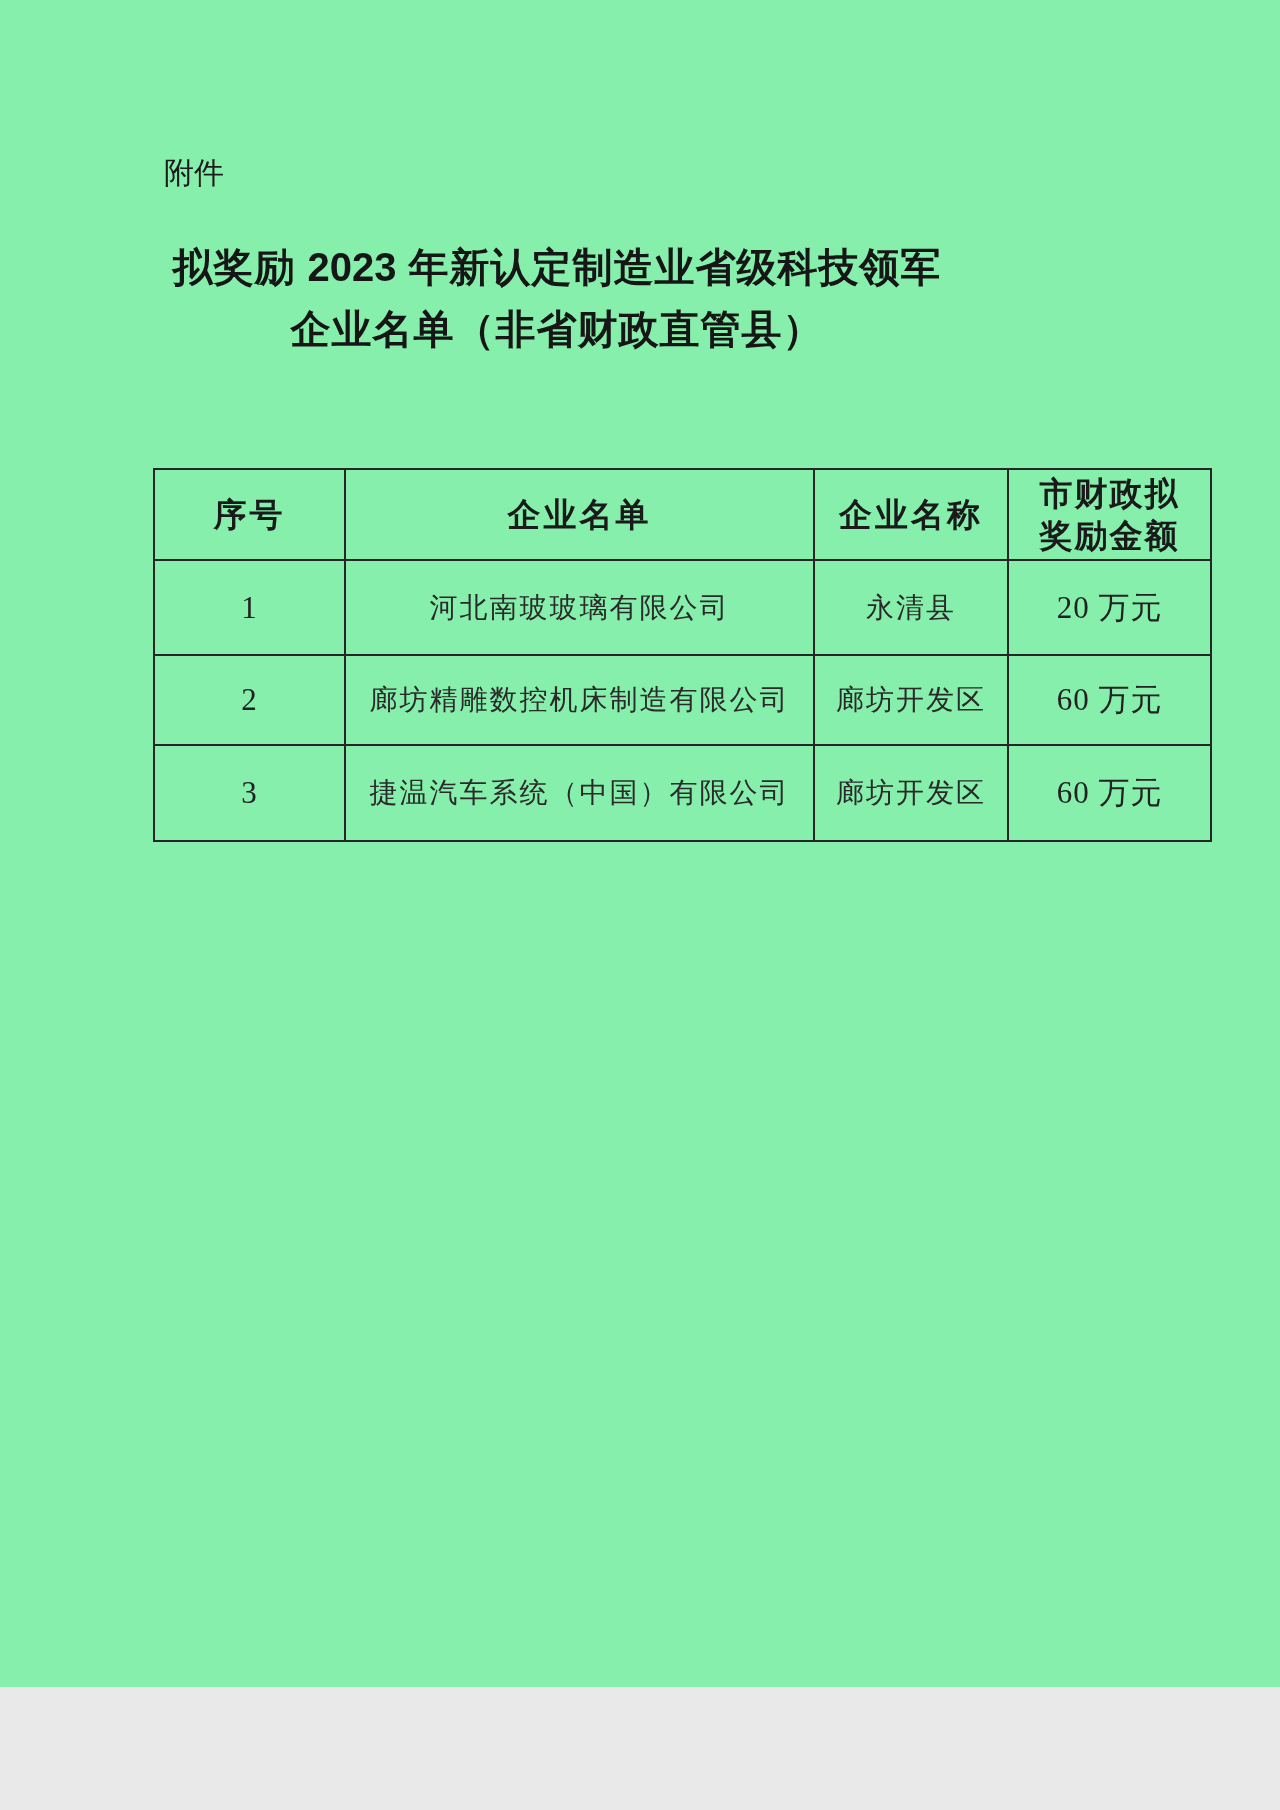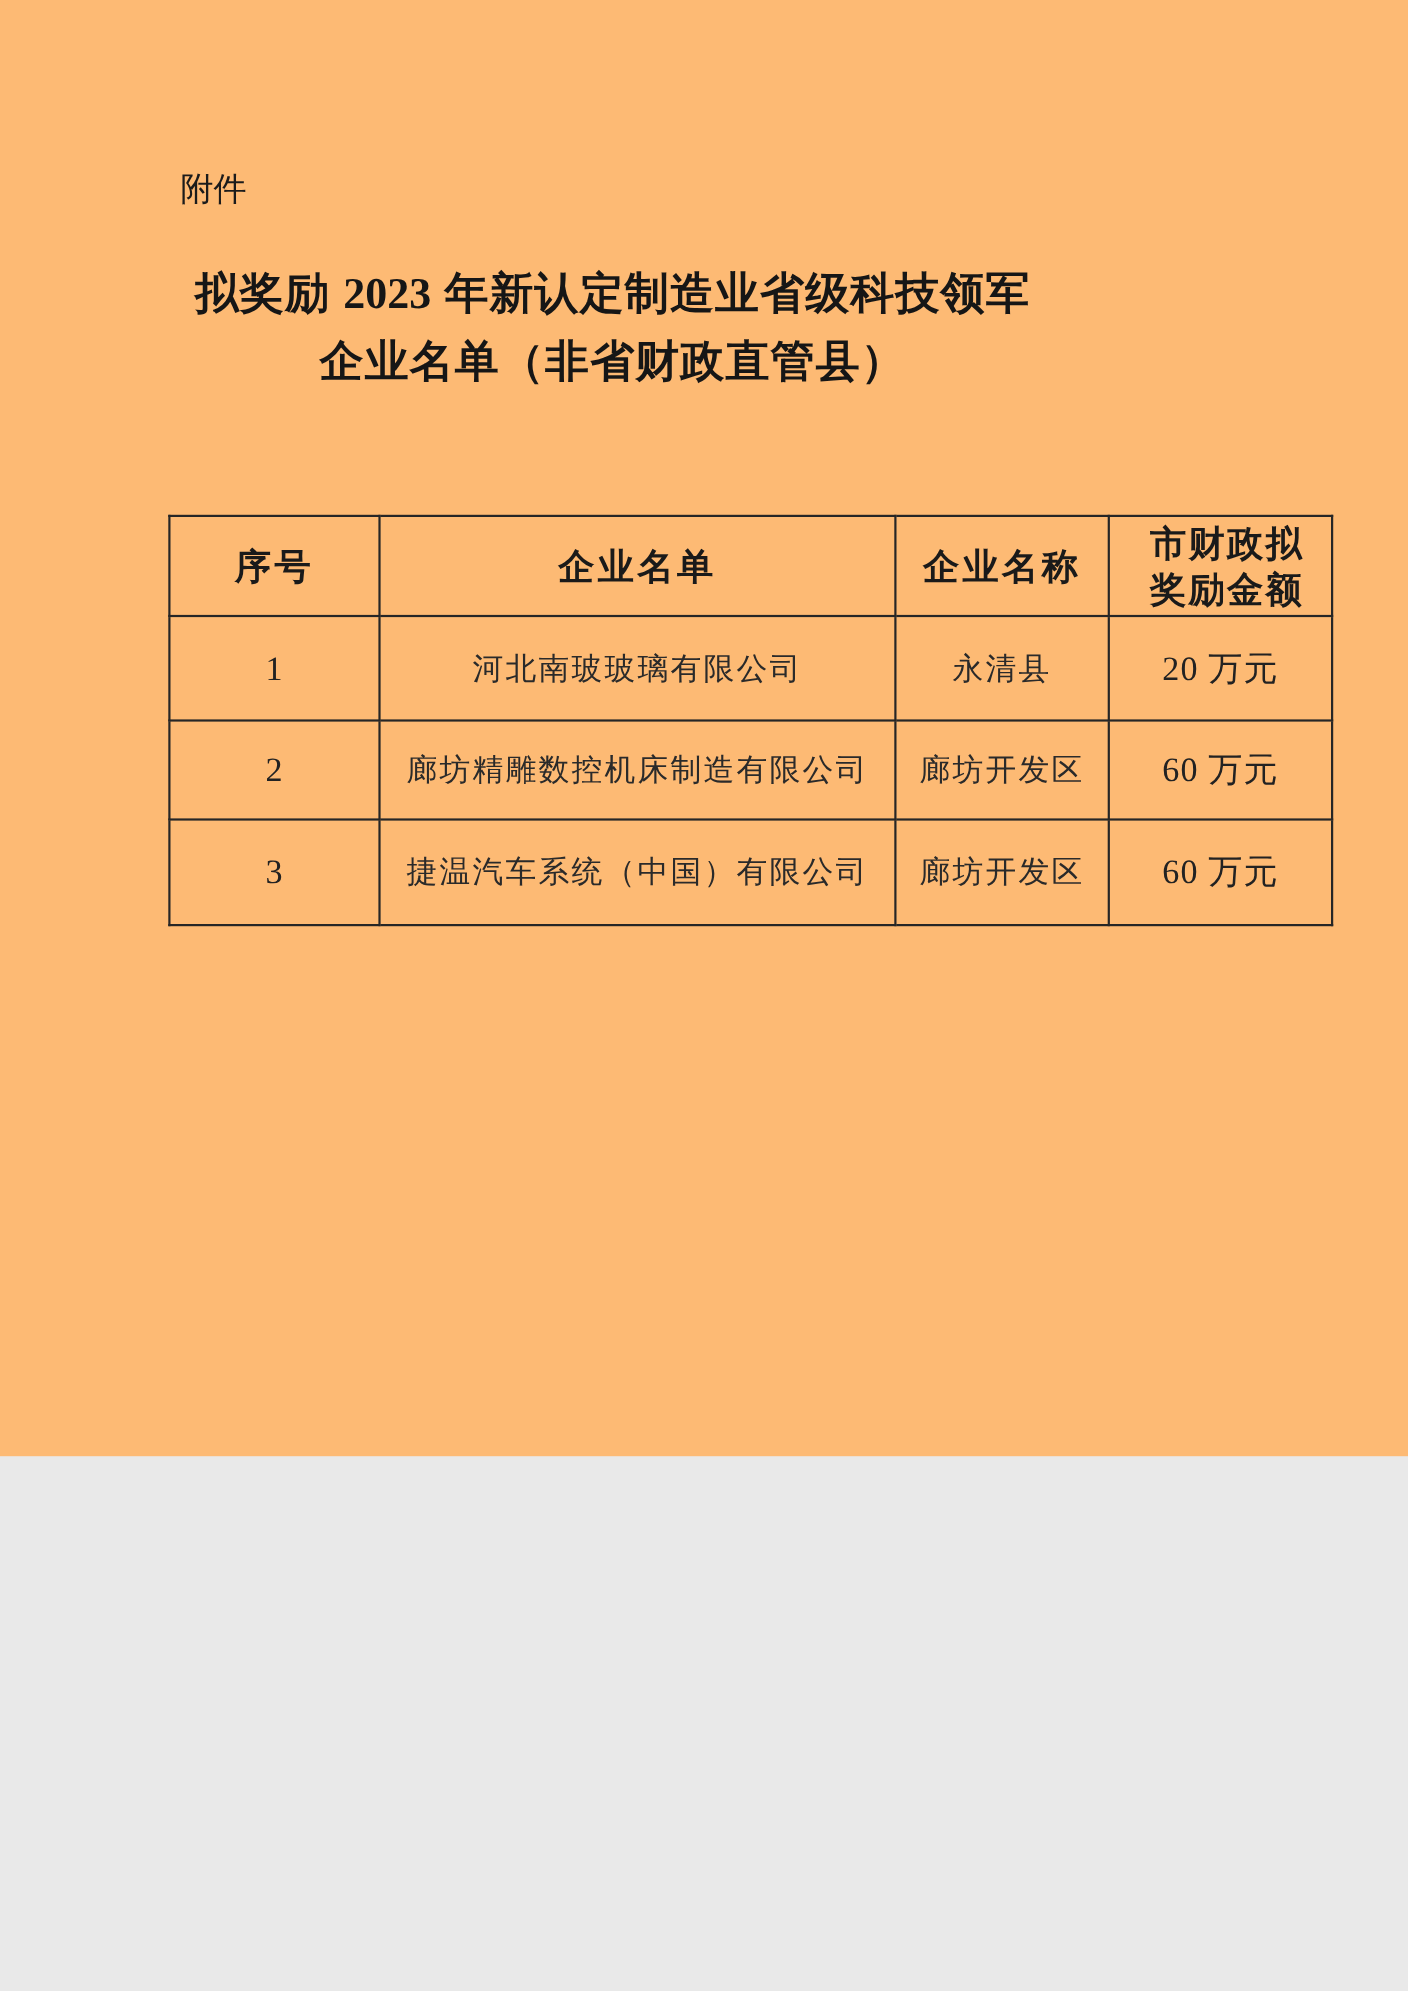--- a/index.html
+++ b/index.html
@@ -3,23 +3,23 @@
 <meta charset="utf-8">
 <style>
   html, body {
     margin: 0;
     padding: 0;
     background: #e9e9e9;
   }
   .page {
     position: relative;
     width: 1280px;
-    height: 1324px;
+    height: 1687px;
     margin: 0 auto;
-    background: #fdba74;
+    background: #86efac;
     overflow: hidden;
     font-family: "Liberation Serif", "DejaVu Serif", serif;
     color: #1e1e1e;
   }
   .attachment-label {
     position: absolute;
     left: 164px;
     top: 150px;
     font-family: "Liberation Sans", "DejaVu Sans", sans-serif;
     font-size: 30px;
@@ -33,21 +33,21 @@
     width: 1114px;
     text-align: center;
     font-family: "Liberation Sans", "DejaVu Sans", sans-serif;
     font-weight: 700;
     font-size: 40px;
     line-height: 62px;
     color: #161616;
     letter-spacing: 1px;
   }
   .doc-title .year {
-    font-family: Liberation Serif, serif;
+    font-family: Liberation Sans, sans-serif;
     font-weight: 700;
     margin: 0 12px;
     letter-spacing: 0;
   }
   table.reward-table {
     position: absolute;
     left: 153px;
     top: 468px;
     width: 1057px;
     border-collapse: collapse;
@@ -67,21 +67,21 @@
     font-size: 33px;
     letter-spacing: 3px;
     color: #1a1a1a;
   }
   .hdr-wrap {
     display: inline-block;
     line-height: 44px;
   }
   .hdr-wrap.narrow {
     width: 152px;
-    text-align: right;
+    text-align: center;
     letter-spacing: 2px;
     line-height: 42px;
   }
   td.cell-no, td.cell-amount {
     font-family: "Liberation Serif", "DejaVu Serif", serif;
     font-size: 31px;
     letter-spacing: 1px;
     color: #222222;
   }
   td.cell-company, td.cell-region {

